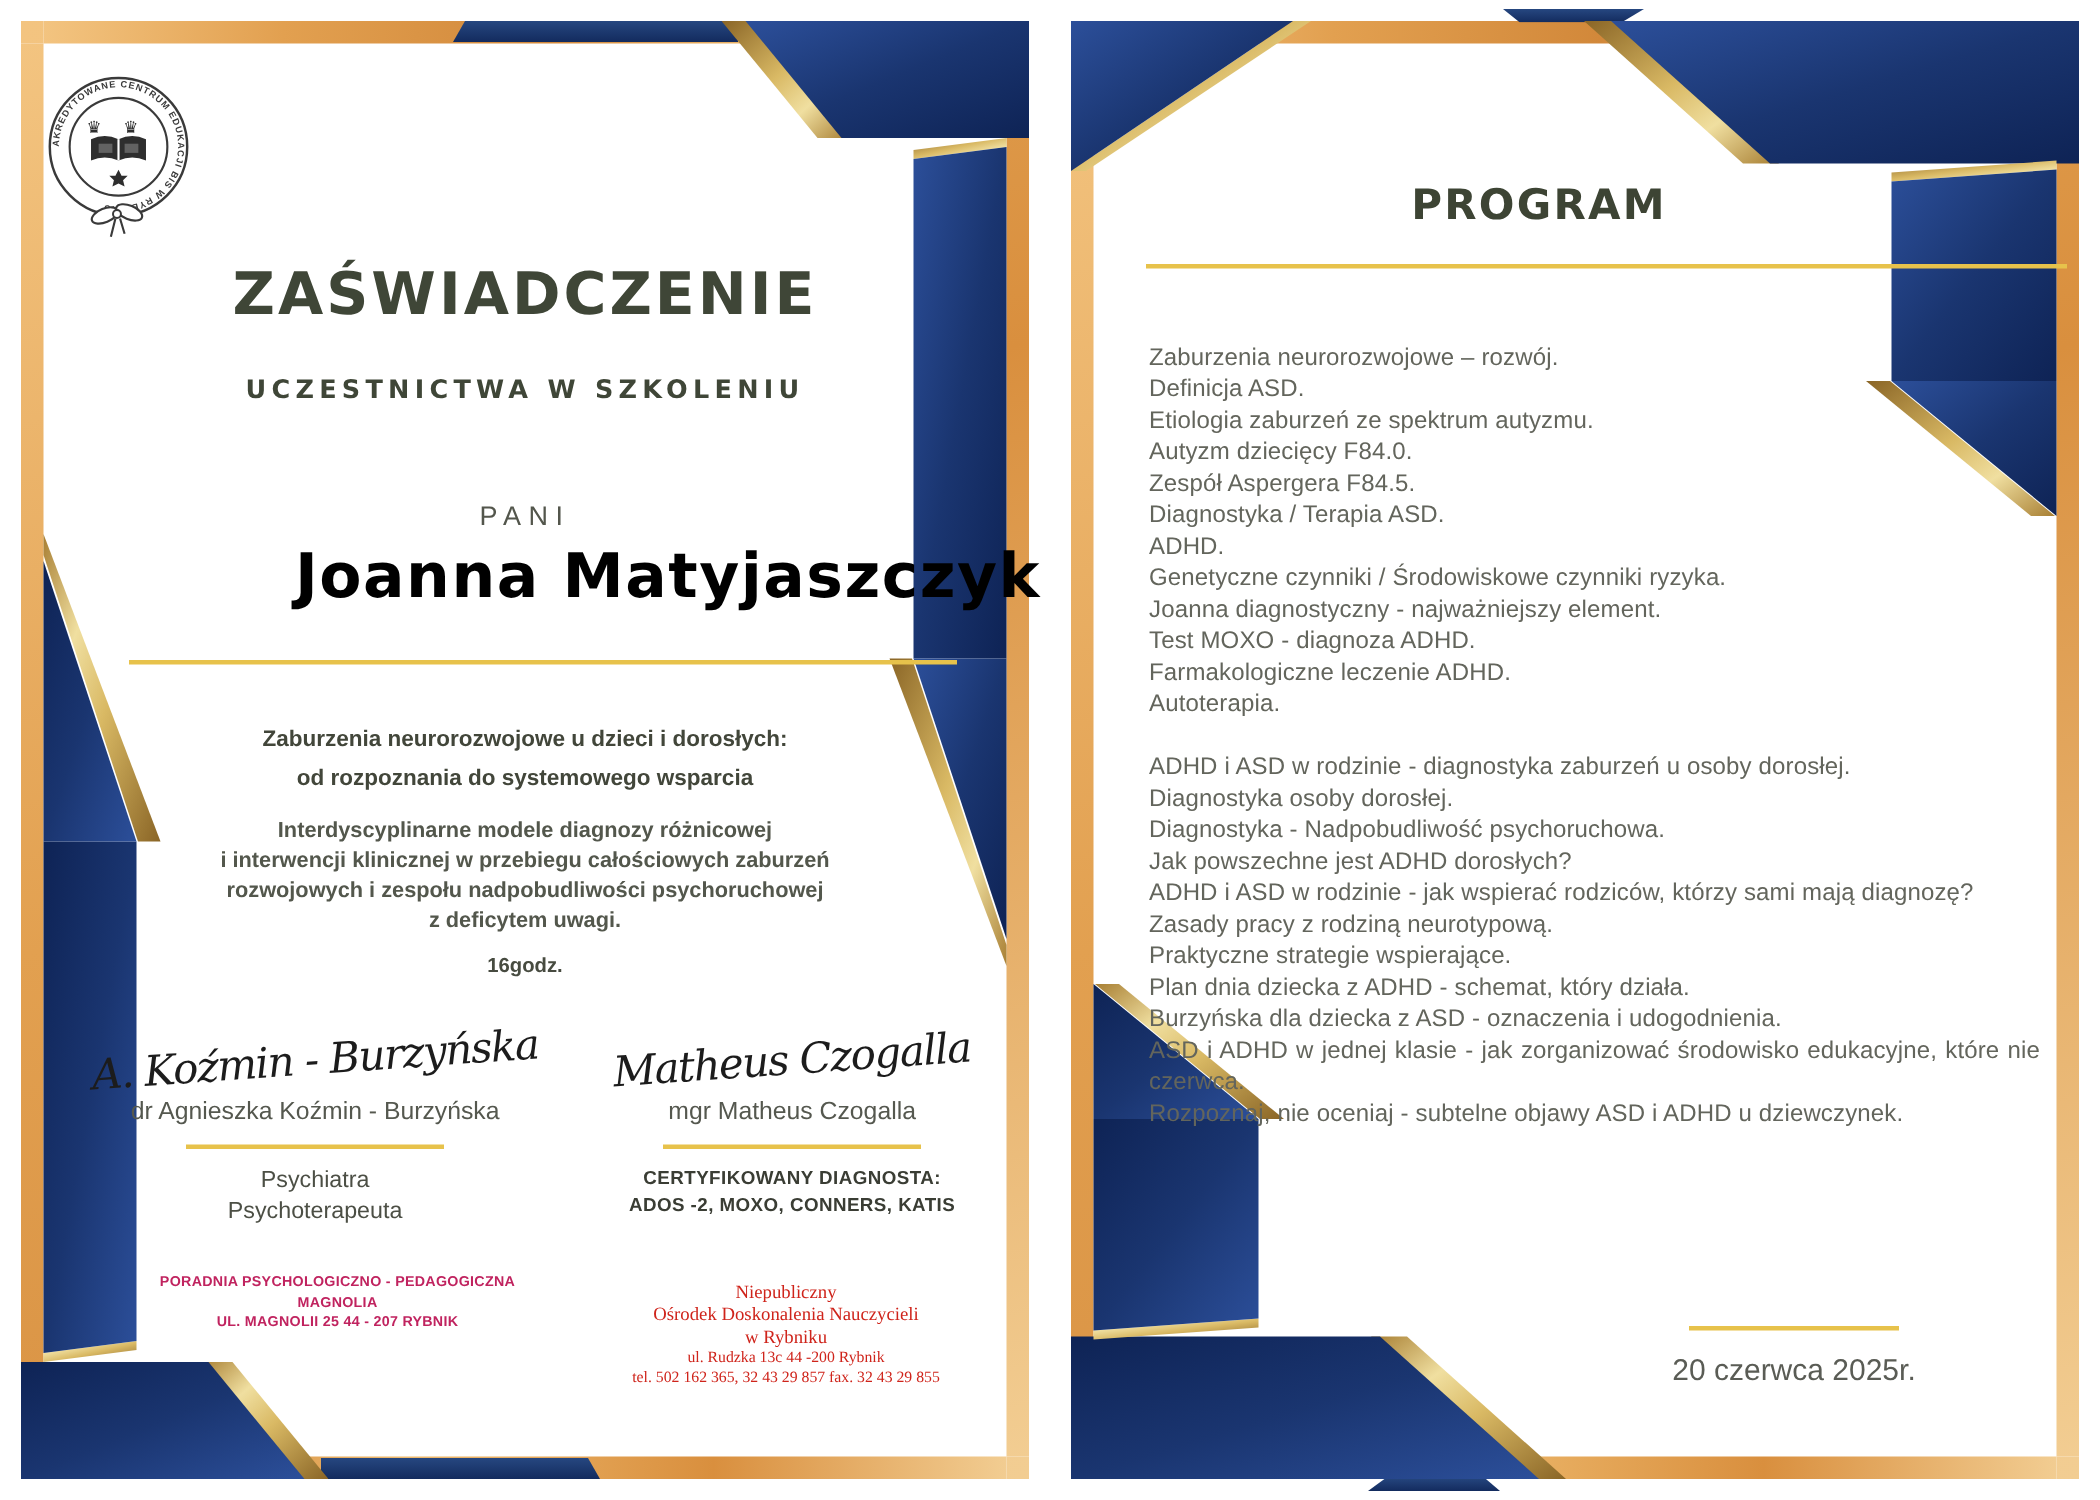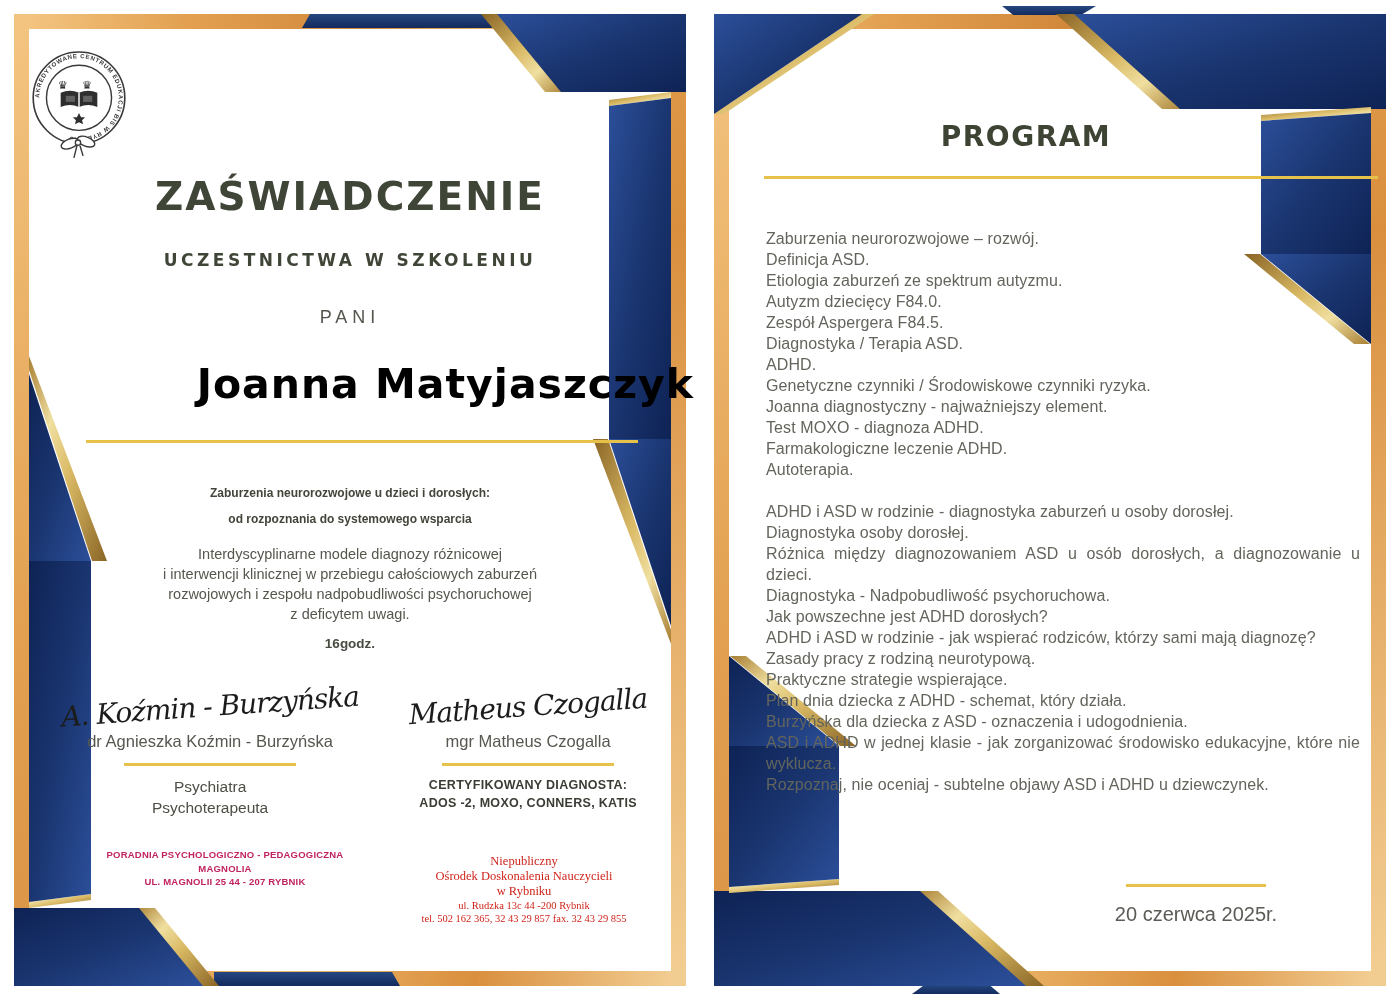--- a/index.html
+++ b/index.html
@@ -16,30 +16,30 @@
   .edge-strip{position:absolute;z-index:2;background:linear-gradient(180deg,#264780 0%,#132b5e 100%);}
 
   
   .logo{position:absolute;left:22px;top:44px;width:102px;height:114px;z-index:4;}
   .cert-title{position:absolute;left:0;right:0;top:168px;text-align:center;z-index:4;
               font-family:"DejaVu Sans",sans-serif;font-weight:bold;font-size:39px;
               letter-spacing:2px;color:#3f4637;}
   .cert-subtitle{position:absolute;left:0;right:0;top:244px;text-align:center;z-index:4;
               font-family:"DejaVu Sans",sans-serif;font-weight:bold;font-size:17px;
               letter-spacing:3.5px;color:#3f4637;}
-  .salutation{position:absolute;left:0;right:0;top:301px;text-align:center;z-index:4;
+  .salutation{position:absolute;left:0;right:0;top:328px;text-align:center;z-index:4;
               font-size:18px;letter-spacing:5px;color:#53564c;}
   .recipient{position:absolute;left:0;right:0;top:354px;text-align:right;z-index:4;
               font-family:"DejaVu Sans",sans-serif;font-weight:bold;font-size:41px;
               letter-spacing:1px;color:#000000;}
   .gold-divider{position:absolute;left:80px;top:434px;width:552px;height:3px;background:#e7c24b;z-index:4;}
   .course-title{position:absolute;left:40px;right:40px;top:474px;text-align:center;z-index:4;
-              font-weight:bold;font-size:12px;line-height:26px;color:#42463a;white-space:pre-line;}
+              font-weight:bold;font-size:15px;line-height:26px;color:#42463a;white-space:pre-line;}
   .course-subtitle{position:absolute;left:40px;right:40px;top:538px;text-align:center;z-index:4;
-              font-weight:normal;font-size:14.5px;line-height:20px;color:#53574c;white-space:pre-line;}
+              font-weight:bold;font-size:14.5px;line-height:20px;color:#53574c;white-space:pre-line;}
   .hours{position:absolute;left:0;right:0;top:630px;text-align:center;z-index:4;
               font-weight:bold;font-size:13.5px;color:#474b40;}
   .sig-row{position:absolute;left:26px;right:26px;top:678px;display:flex;z-index:4;}
   .sig-col{text-align:center;}
   .sig-row div.sig-col:nth-of-type(1){width:56%;}
   .sig-row div.sig-col:nth-of-type(2){width:44%;}
   .sig-script{font-family:"DejaVu Serif",serif;font-style:italic;font-size:28px;color:#1c1c1c;
               transform:rotate(-4deg);height:46px;line-height:46px;letter-spacing:-1px;}
   .sig-name{font-size:16.5px;color:#55584f;margin-top:2px;}
   .sig-line{width:172px;height:3px;background:#e7c24b;margin:12px auto 10px auto;}
@@ -252,37 +252,36 @@
         <div class="program-line">Farmakologiczne leczenie ADHD.</div>
 
         <div class="program-line">Autoterapia.</div>
 
         <div class="program-line"></div>
 
         <div class="program-line">ADHD i ASD w rodzinie - diagnostyka zaburzeń u osoby dorosłej.</div>
 
         <div class="program-line">Diagnostyka osoby dorosłej.</div>
 
-        <div class="program-line">Różnica między diagnozowaniem ASD u osób dorosłych, a diagnozowanie u dzieci.</div>
 
         <div class="program-line">Diagnostyka - Nadpobudliwość psychoruchowa.</div>
 
         <div class="program-line">Jak powszechne jest ADHD dorosłych?</div>
 
         <div class="program-line">ADHD i ASD w rodzinie - jak wspierać rodziców, którzy sami mają diagnozę?</div>
 
         <div class="program-line">Zasady pracy z rodziną neurotypową.</div>
 
         <div class="program-line">Praktyczne strategie wspierające.</div>
 
         <div class="program-line">Plan dnia dziecka z ADHD - schemat, który działa.</div>
 
         <div class="program-line">Burzyńska dla dziecka z ASD - oznaczenia i udogodnienia.</div>
 
-        <div class="program-line">ASD i ADHD w jednej klasie - jak zorganizować środowisko edukacyjne, które nie wyklucza.</div>
+        <div class="program-line">ASD i ADHD w jednej klasie - jak zorganizować środowisko edukacyjne, które nie czerwca.</div>
 
         <div class="program-line">Rozpoznaj, nie oceniaj - subtelne objawy ASD i ADHD u dziewczynek.</div>
       </div>
 
     <div class="date-block">
       <div class="date-line"></div>
       <div class="date-text">20 czerwca 2025r.</div>
     </div>
   </div>
 

